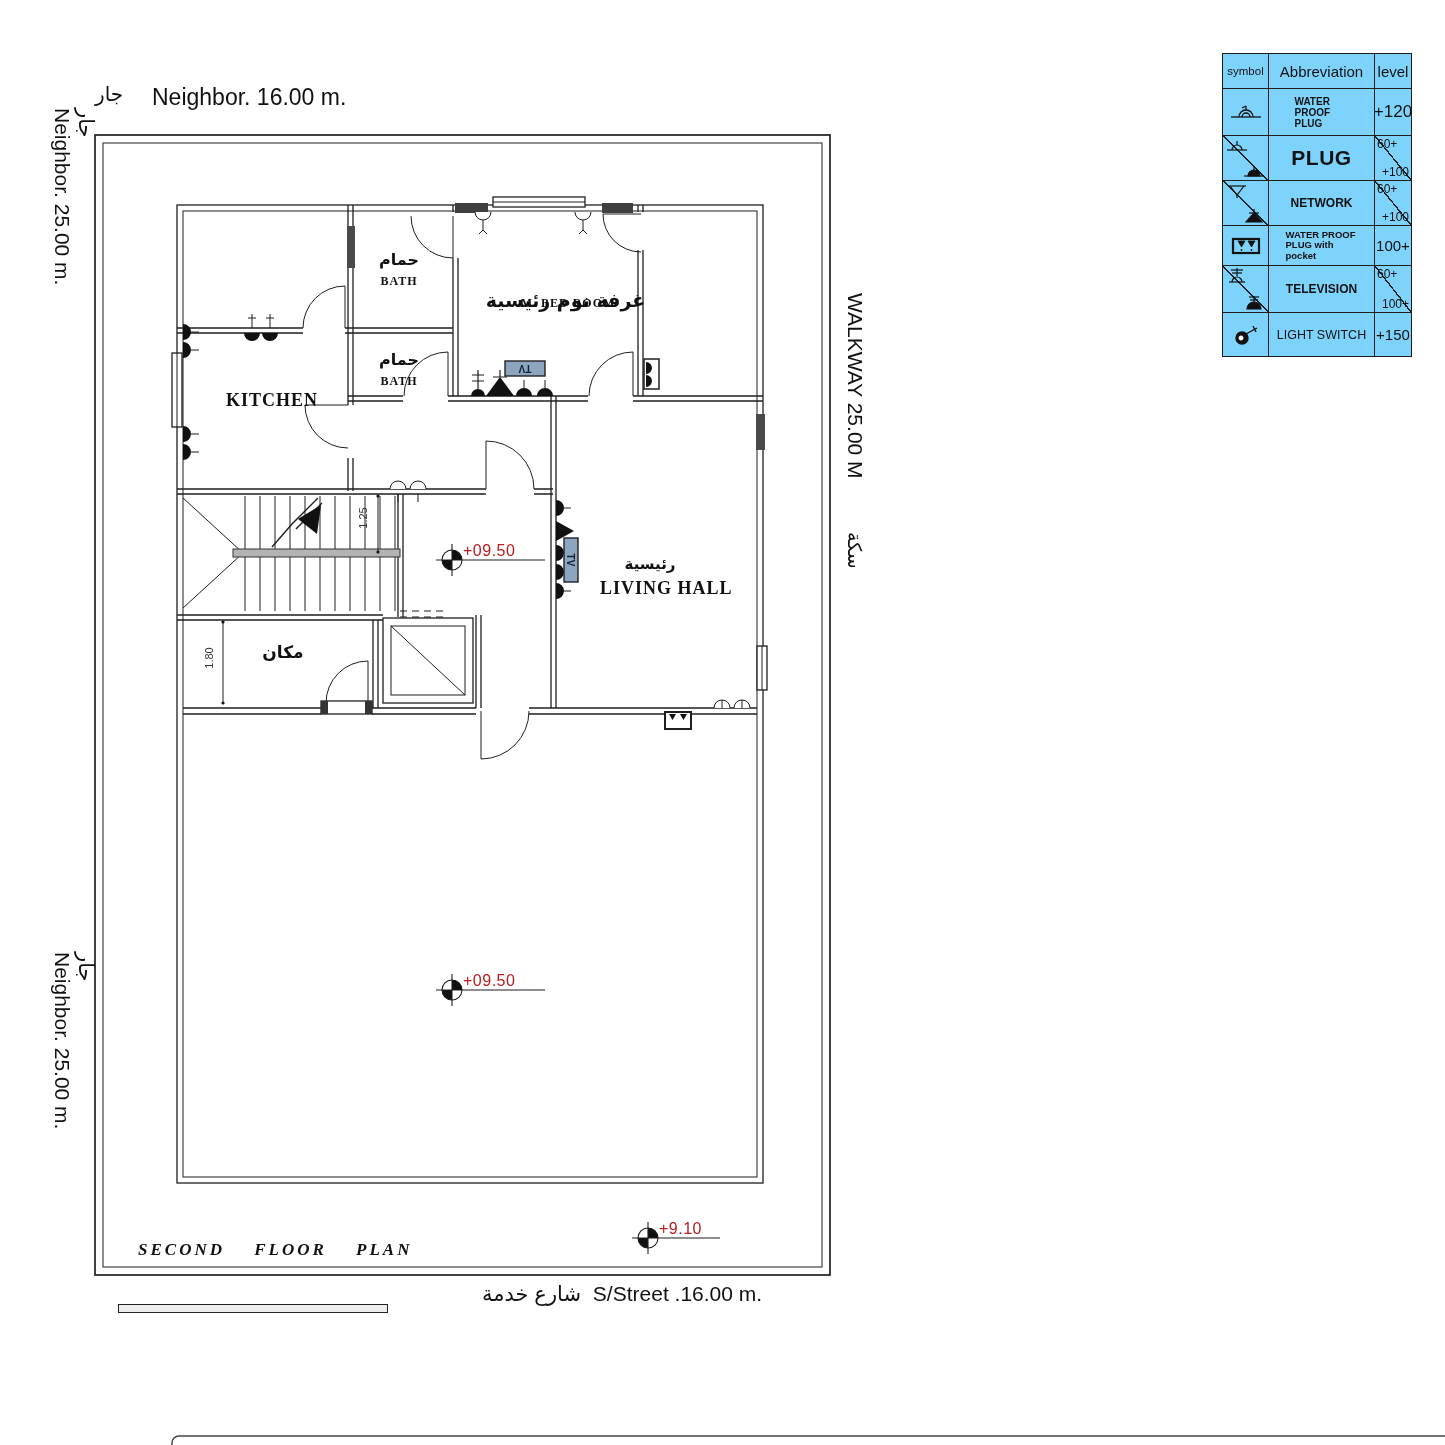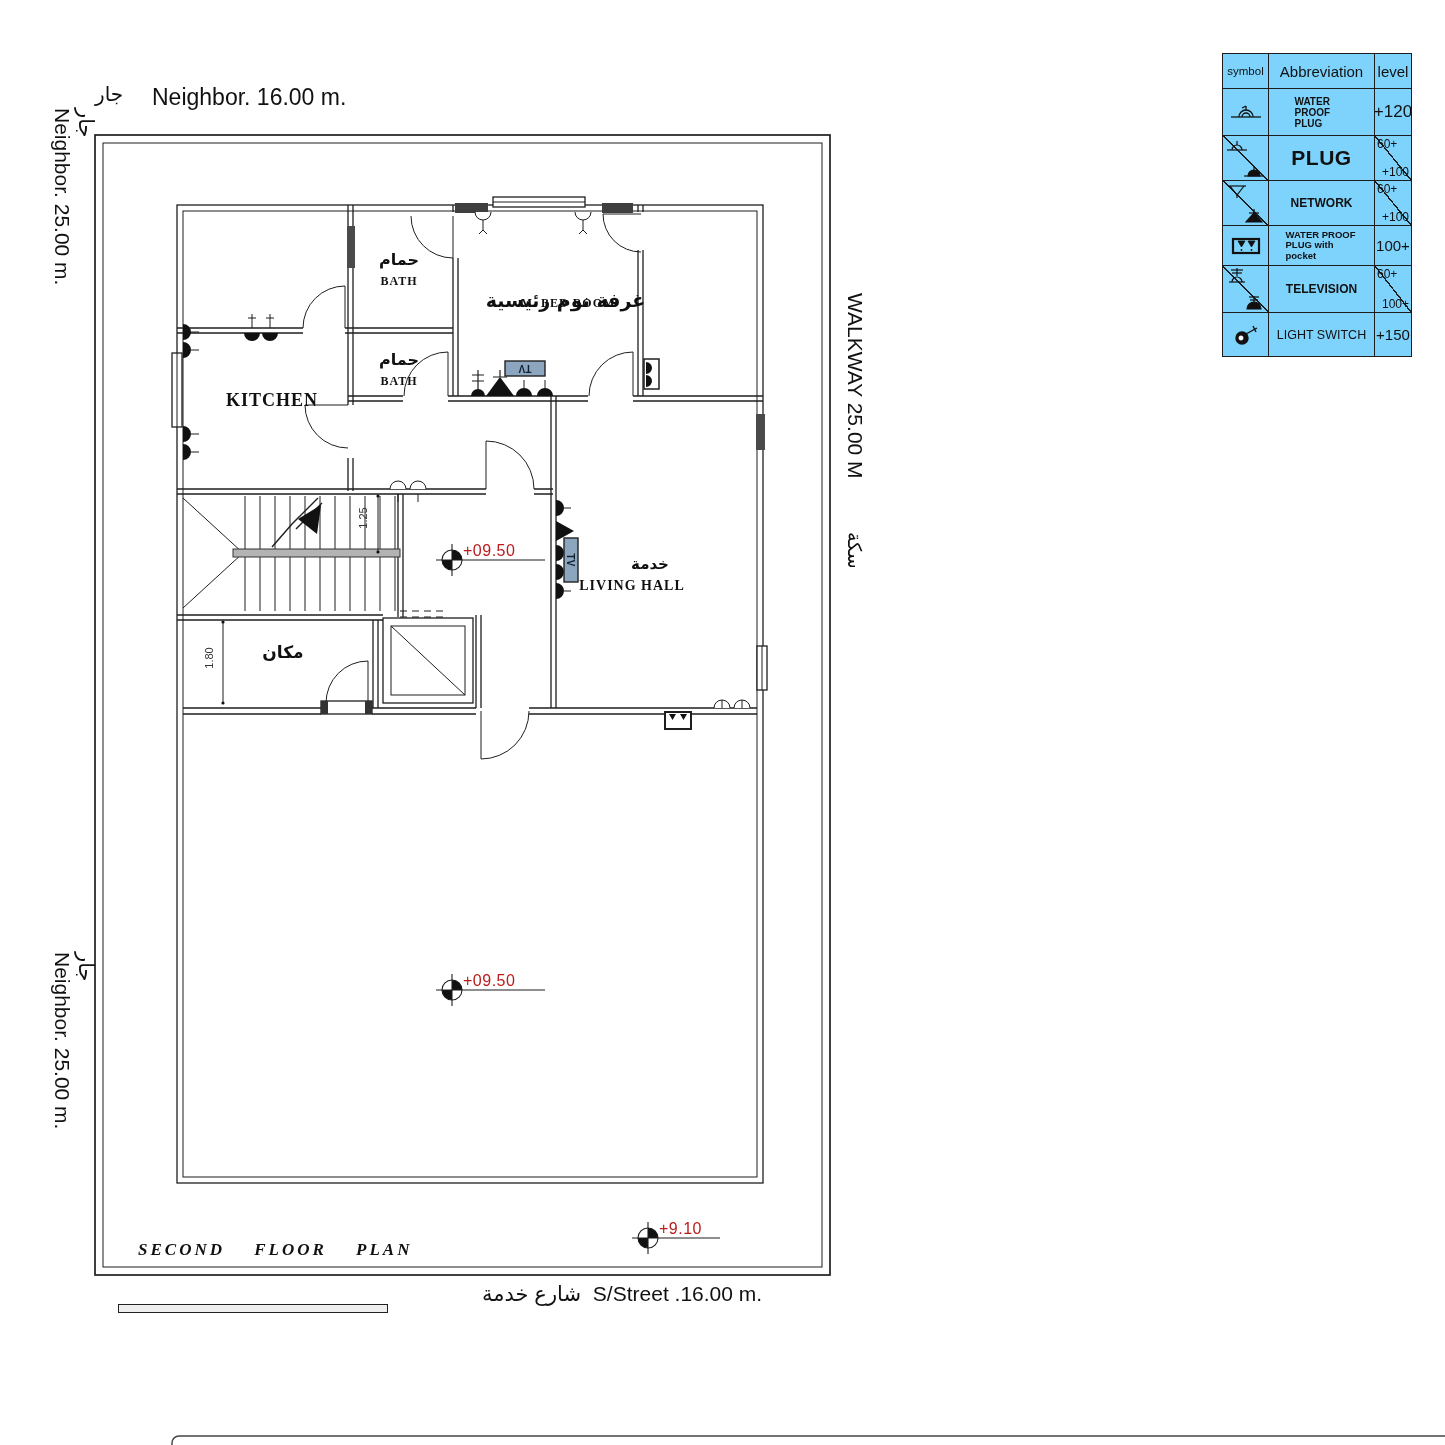--- a/index.html
+++ b/index.html
@@ -199,22 +199,22 @@
   <div class="lbl room-en" style="left:368px;top:274px;width:62px;font-size:12px;">BATH</div>
 
   <div class="lbl room-ar" style="left:368px;top:350px;width:62px;font-size:16px;">حمام</div>
   <div class="lbl room-en" style="left:368px;top:374px;width:62px;font-size:12px;">BATH</div>
 
   <div class="lbl room-en" style="left:222px;top:390px;width:100px;font-size:18px;">KITCHEN</div>
 
   <div class="lbl room-ar" style="left:468px;top:289px;width:195px;font-size:19px;">غرفة نوم رئيسية</div>
   <div class="lbl room-en" style="left:468px;top:296px;width:200px;font-size:12px;">M. BED ROOM</div>
 
-  <div class="lbl room-ar" style="left:600px;top:555px;width:100px;font-size:15px;">خدمة</div>
-  <div class="lbl room-en" style="left:572px;top:578px;width:120px;font-size:14px;">LIVING HALL</div>
+  <div class="lbl room-ar" style="left:600px;top:555px;width:100px;font-size:15px;">رئيسية</div>
+  <div class="lbl room-en" style="left:600px;top:578px;width:120px;font-size:18px;">LIVING HALL</div>
 
   <div class="lbl room-ar" style="left:243px;top:642px;width:80px;font-size:17px;">مكان</div>
 
   <div class="lbl dim" style="left:352px;top:512px;">1.25</div>
   <div class="lbl dim" style="left:198px;top:652px;">1.80</div>
 
   <div class="lbl tv-txt" style="left:505px;top:361px;width:40px;height:15px;display:flex;align-items:center;justify-content:center;transform:rotate(180deg);">TV</div>
   <div class="lbl tv-txt" style="left:557px;top:546px;width:28px;height:28px;display:flex;align-items:center;justify-content:center;transform:rotate(90deg);">TV</div>
 
   <div class="lbl lvl-txt" style="left:463px;top:542px;">+09.50</div>

